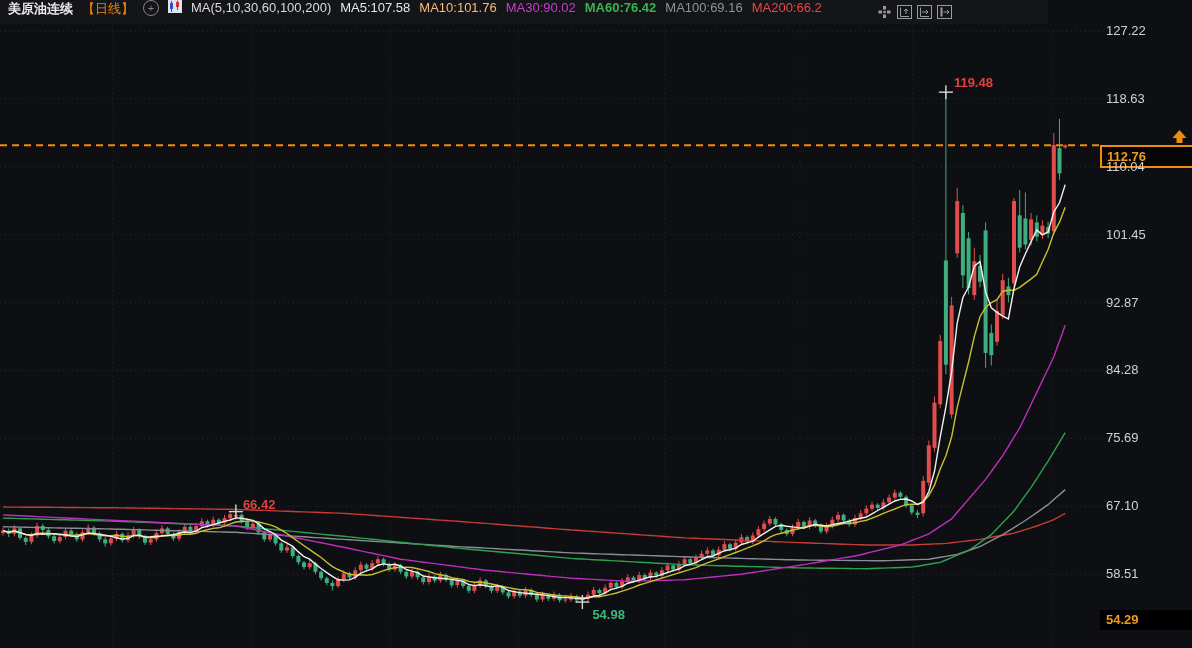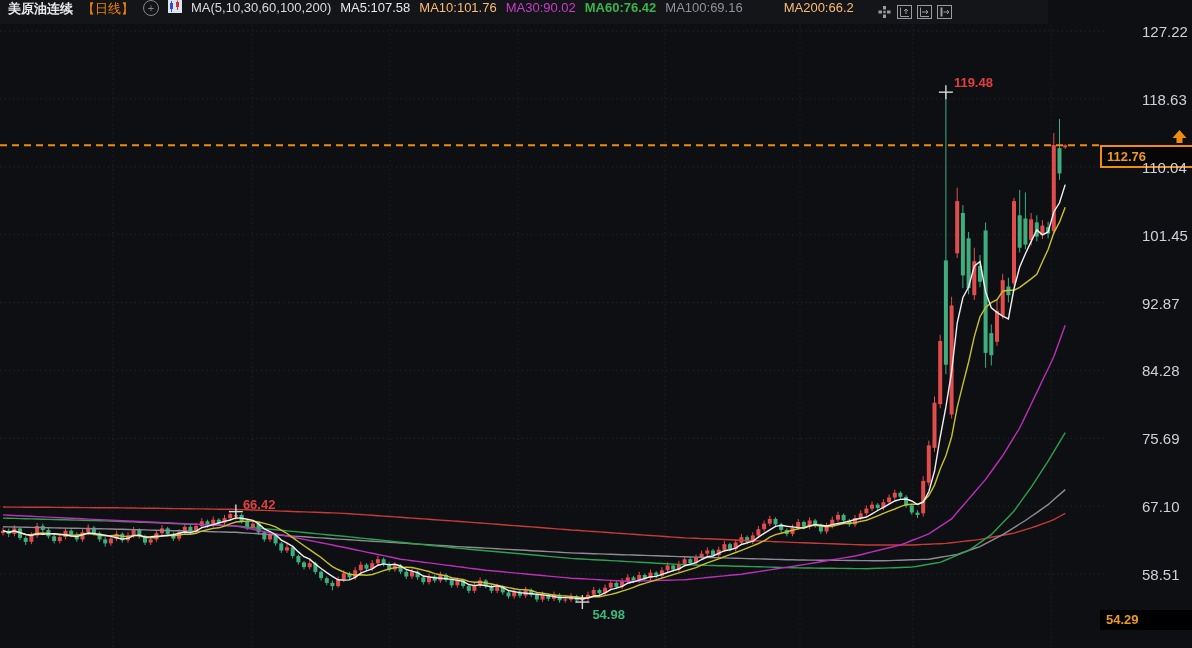--- a/index.html
+++ b/index.html
@@ -15,21 +15,21 @@
           border:1px solid #85858c;border-radius:50%;color:#85858c;font-size:11px;line-height:12px;}
   .ma-param{color:#d9dade;}
   .ma-val{font-weight:normal;}
   #toolbar{margin-left:auto;display:flex;gap:5px;align-items:center;padding-right:88px;}
   .tool-btn{width:15px;height:14px;display:inline-flex;align-items:center;justify-content:center;cursor:pointer;}
   
   #chart-svg{position:absolute;top:0;left:0;z-index:1;}
   svg text.anno{font-family:"Liberation Sans",sans-serif;font-size:13px;font-weight:bold;}
   
   #y-axis{position:absolute;left:1100px;top:0;width:92px;height:648px;z-index:4;}
-  .ylab{position:absolute;left:6px;font-size:15px;color:#ced1d8;margin-left:36px;}
+  .ylab{position:absolute;left:6px;font-size:13px;color:#ced1d8;}
   #cur-tag{position:absolute;left:0;width:86px;height:19px;border:2px solid #ef8d10;background:#060606;
            color:#f09a1e;font-size:13px;font-weight:bold;line-height:19px;padding-left:5px;}
   #cur-arrow{position:absolute;left:72px;}
   #low-tag{position:absolute;left:0;width:88px;height:20px;background:#000;color:#ef9a1e;
            font-size:13px;font-weight:bold;line-height:20px;padding-left:6px;}
 </style>
 </head>
 <body>
 
 <div id="app">
@@ -46,21 +46,21 @@
         <rect x="8" y="2" width="3" height="5" fill="#d03030"></rect>
         <line x1="9.5" y1="0.5" x2="9.5" y2="10" stroke="#d03030" stroke-width="1"></line>
       </svg>
     </span>
     <span class="ma-param">MA(5,10,30,60,100,200)</span>
     <span class="ma-val" style="color: rgb(230, 231, 234);">MA5:107.58</span>
     <span class="ma-val" style="color: #fdba74;">MA10:101.76</span>
     <span class="ma-val" style="color: rgb(203, 60, 203);">MA30:90.02</span>
     <span class="ma-val" style="color: rgb(57, 180, 74); font-weight: bold;">MA60:76.42</span>
     <span class="ma-val" style="color: rgb(143, 145, 156);">MA100:69.16</span>
-    <span class="ma-val" style="color: #fdba74; margin-left: 32px;">MA200:66.2</span>
+    <span class="ma-val" style="color: #ef4444;">MA200:66.2</span>
 
     <span id="toolbar">
       <span class="tool-btn">
         <svg width="15" height="14" viewBox="0 0 15 14">
           <rect x="6" y="1" width="3" height="12" fill="#9a9aa2"></rect>
             <rect x="1.5" y="5.5" width="12" height="3" fill="#9a9aa2"></rect>
           <rect x="5" y="4.5" width="5" height="5" fill="#141519"></rect>
             <rect x="6.3" y="5.8" width="2.4" height="2.4" fill="#9a9aa2"></rect>
         </svg>
       </span>

